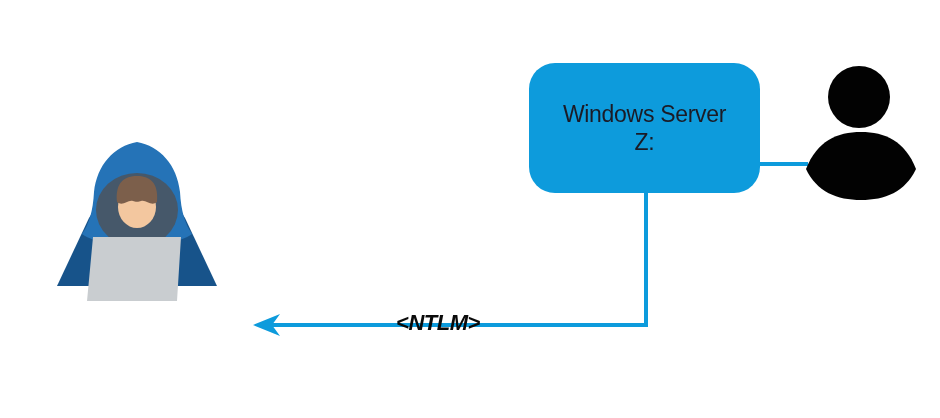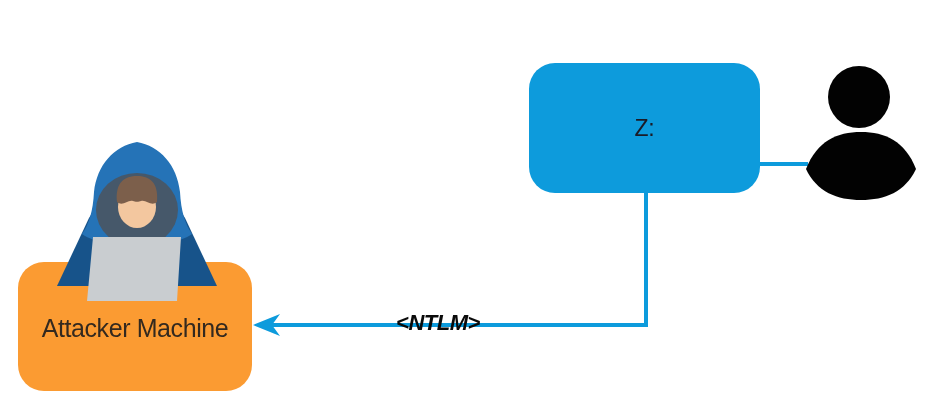--- a/index.html
+++ b/index.html
@@ -48,26 +48,24 @@
     z-index:3;
     margin-top:20px;
   }
 </style>
 </head>
 <body>
 
 <div class="canvas">
 
   <div class="node node-server">
+    <span>Windows Server</span>
     <span>Z:</span>
   </div>
 
-  <div class="node node-attacker">
-    <span class="label">Attacker Machine</span>
-  </div>
 
   <div class="edge-label">&lt;NTLM&gt;</div>
 
   <svg class="overlay" viewBox="0 0 940 418">
 
     <g>
       <path d="M646,191 L646,325 L268,325" fill="none" stroke="var(--c-line_blue,#0D9BDC)" stroke-width="4"></path>
       <path d="M253,325 L280,314 L272,325 L280,336 Z" fill="var(--c-line_blue,#0D9BDC)"></path>
     </g>
 

